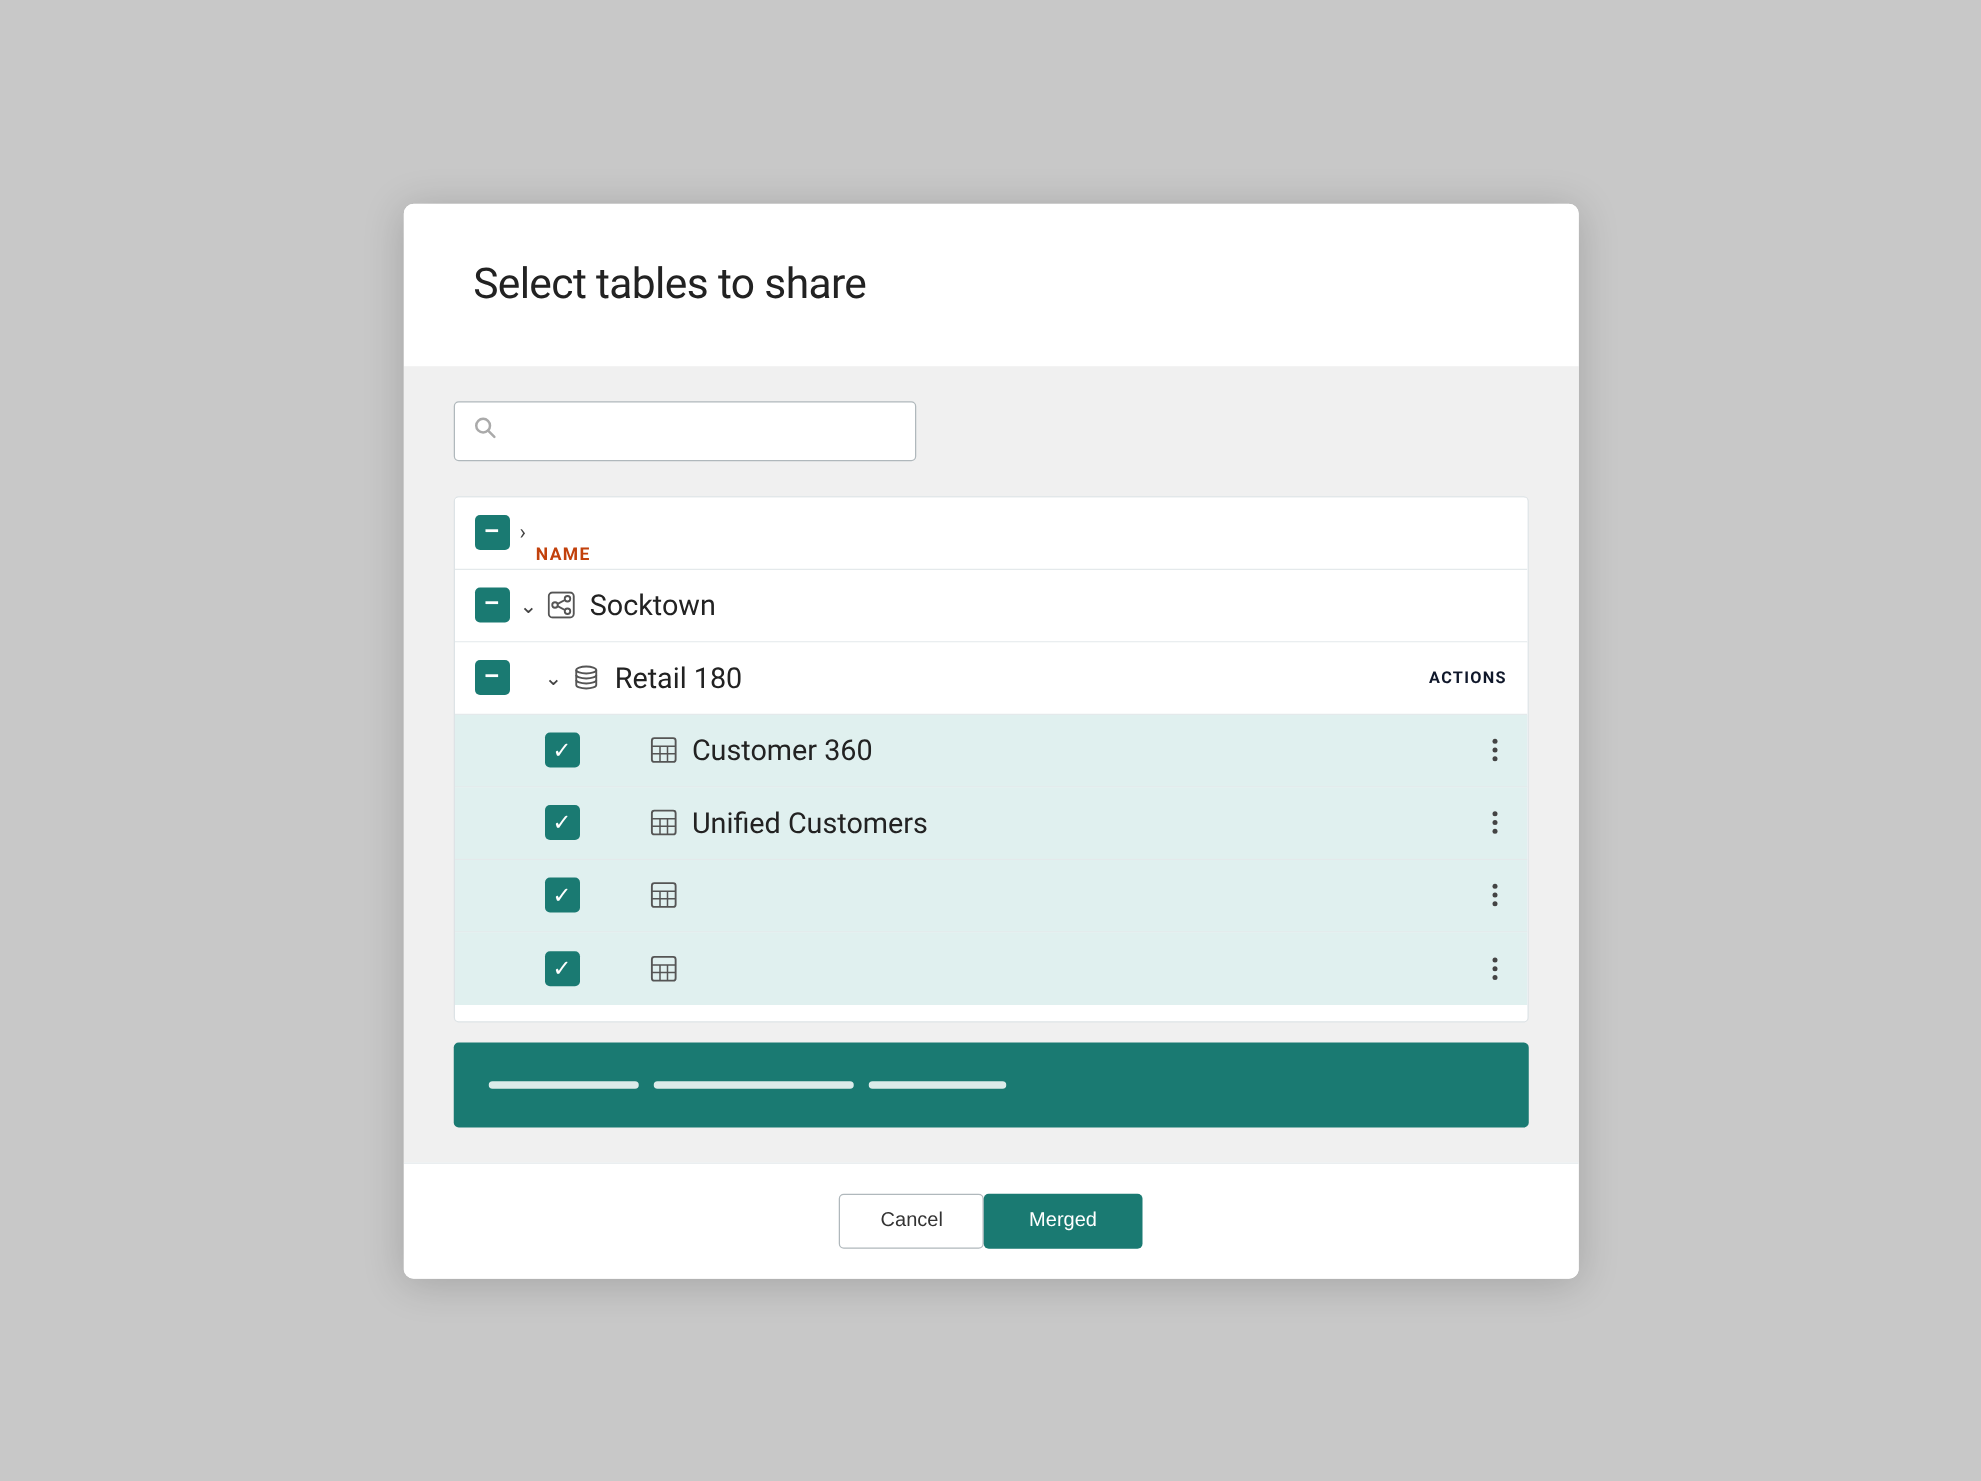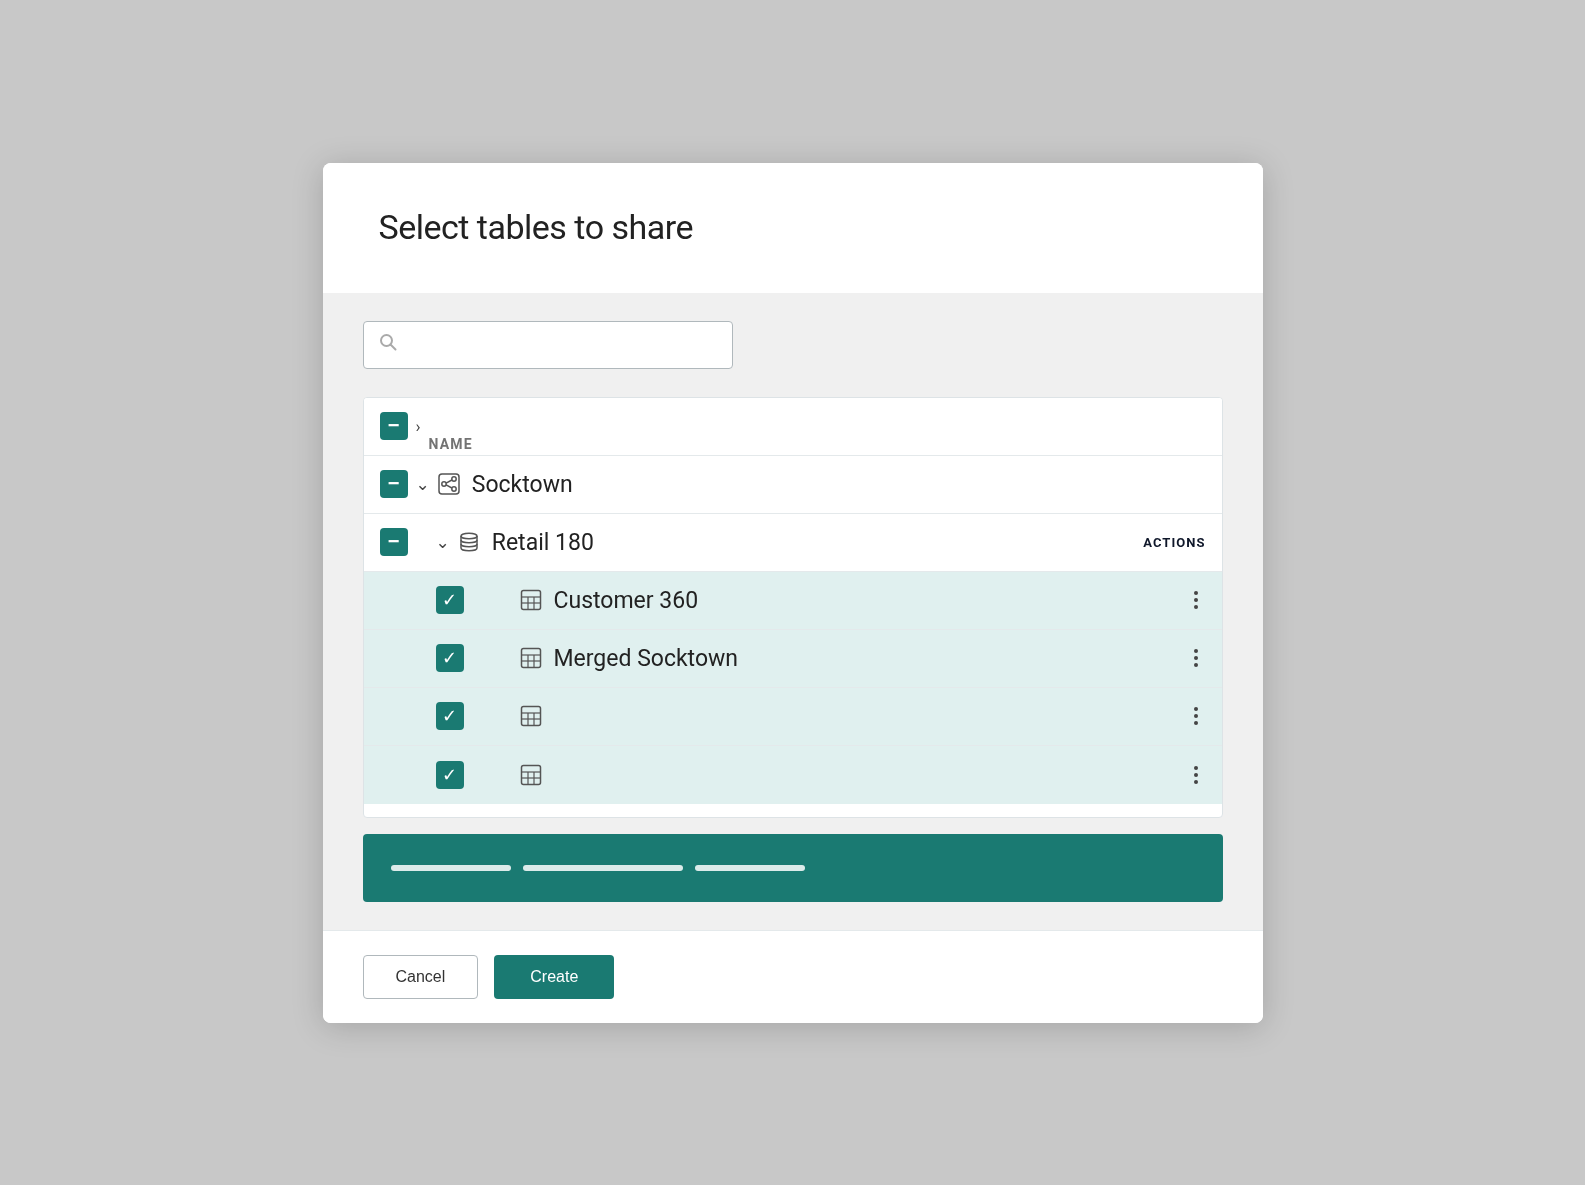--- a/index.html
+++ b/index.html
@@ -152,21 +152,21 @@
 
     .row-label {
       font-size: 23px;
       color: #222;
       flex: 1;
     }
 
     .row-label.col-header {
       font-size: 14px;
       font-weight: 700;
-      color: #737373;
+      color: #c2410c;
       letter-spacing: 0.08em;
       margin-top: 36px;
     }
 
     .actions-label {
       font-size: 13px;
       font-weight: 700;
       color: #0f172a;
       letter-spacing: 0.08em;
       margin-left: auto;
@@ -216,22 +216,21 @@
       height: 6px;
       background: rgba(255,255,255,0.85);
       border-radius: 3px;
     }
 
     
     .dialog-footer {
       background: #fff;
       padding: 24px 40px;
       display: flex;
-      justify-content: flex-start;
-      gap: 16px;
+      justify-content: center;
       border-top: 1px solid #e4e9eb;
     }
 
     .btn-cancel {
       background: #fff;
       border: 1.5px solid #b0b8bc;
       border-radius: 4px;
       font-size: 16px;
       color: #333;
       padding: 12px 32px;
@@ -338,21 +337,21 @@
           <span style="width:56px;"></span>
           <span class="row-icon">
             <svg viewBox="0 0 22 22" fill="none" width="22" height="22">
               <rect x="1.5" y="1.5" width="19" height="19" rx="2" stroke="#555" stroke-width="1.5" fill="none"></rect>
               <line x1="1.5" y1="8" x2="20.5" y2="8" stroke="#555" stroke-width="1.2"></line>
               <line x1="1.5" y1="14" x2="20.5" y2="14" stroke="#555" stroke-width="1.2"></line>
               <line x1="8" y1="8" x2="8" y2="20.5" stroke="#555" stroke-width="1.2"></line>
               <line x1="14" y1="8" x2="14" y2="20.5" stroke="#555" stroke-width="1.2"></line>
             </svg>
           </span>
-          <span class="row-label">Merged Socktown</span>
+          <span class="row-label">Unified Customers</span>
           <div class="three-dots">
             <span></span>
               <span></span>
               <span></span>
           </div>
         </div>
       </div>
 
       <div class="row highlighted">
         <div style="margin-left:56px; display:flex; align-items:center; flex:1;">
@@ -403,16 +402,16 @@
         <div class="progress-seg" style="width:120px;"></div>
         <div class="progress-seg" style="width:160px;"></div>
         <div class="progress-seg" style="width:110px;"></div>
       </div>
     </div>
 
   </div>
 
   <div class="dialog-footer">
     <button class="btn-cancel">Cancel</button>
-    <button class="btn-create">Create</button>
+    <button class="btn-create">Merged</button>
   </div>
 
 </div>
 
 </body></html>

